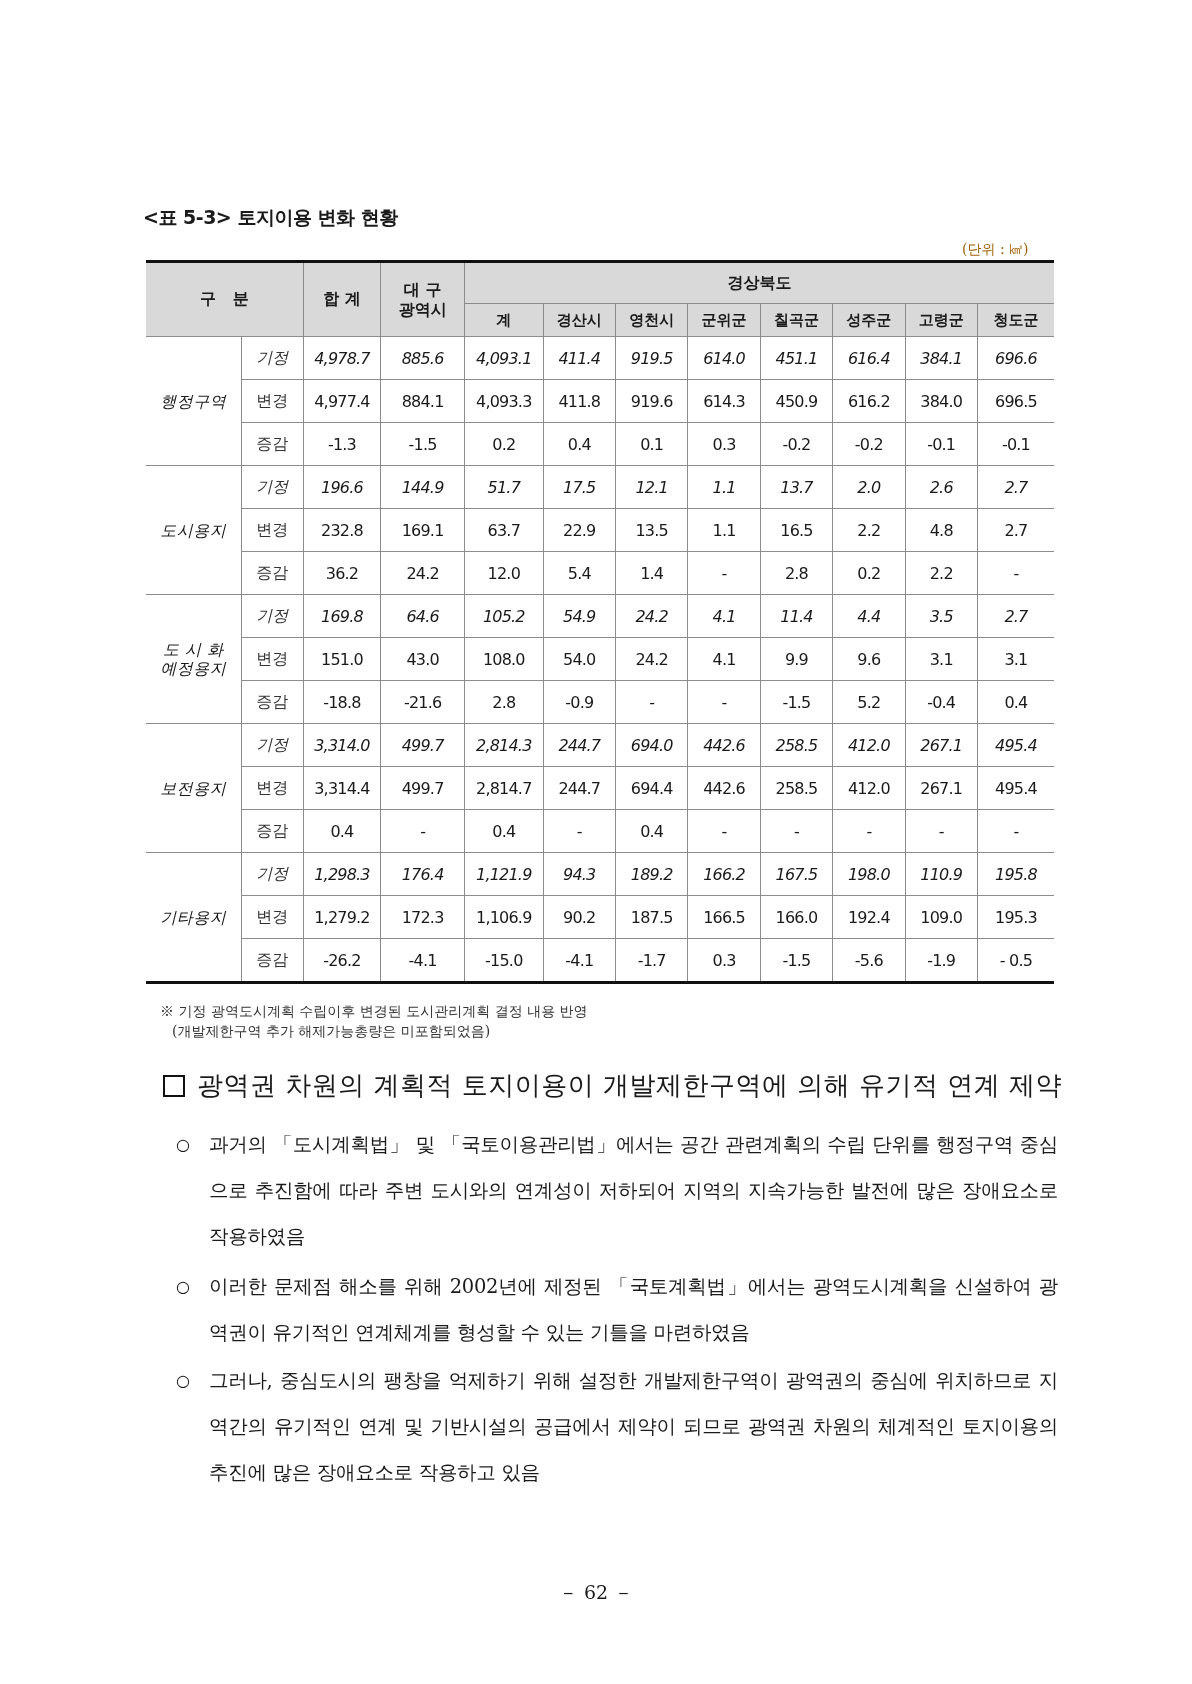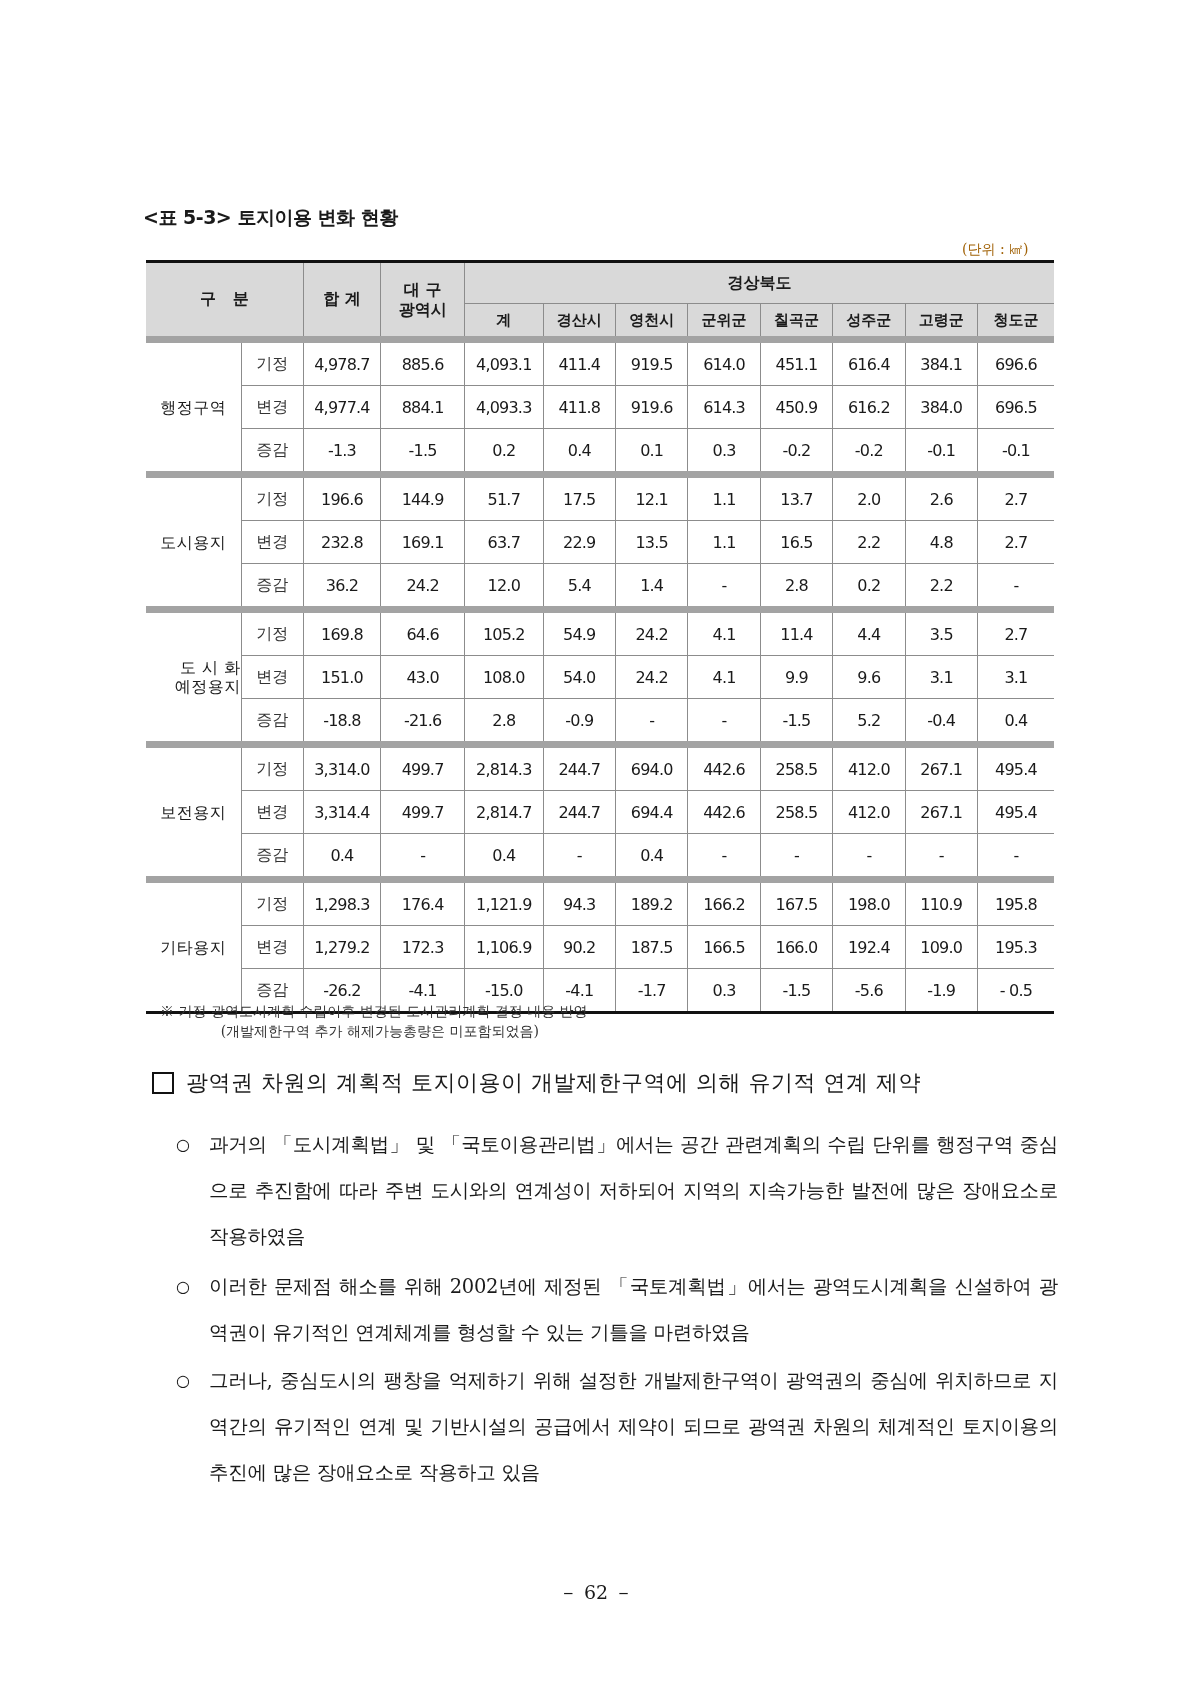--- a/index.html
+++ b/index.html
@@ -11,24 +11,24 @@
              border-top:3px solid #111; border-bottom:3px solid #111; font-size:16px; letter-spacing:-0.8px; }
   table.lu th, table.lu td { border:1px solid #8c8c8c; text-align:center; padding:0; }
   table.lu tr > :first-child { border-left:none; }
   table.lu tr > :last-child { border-right:none; }
   table.lu th { background:#d9d9d9; font-weight:bold; font-size:16px; letter-spacing:0; }
   table.lu thead tr.h1 th { height:40px; }
   table.lu thead tr.h2 th { height:32px; font-size:15px; }
   table.lu tbody td { height:42px; }
   table.lu td.cat { font-size:16px; letter-spacing:0.5px; line-height:19px; }
   table.lu td.sub { font-size:16px; letter-spacing:0; color:#333; }
-  table.lu tbody tr.grp-start td { border-top:7px solid #a3a3a3; }
+  table.lu tbody tr.grp-start td { border-top:1px solid #a3a3a3;font-style:italic; }
   .note { position:absolute; left:160px; top:1001px; font-size:14px; line-height:20px; color:#333; font-family:"DejaVu Serif",serif; }
-  .note .l2 { padding-left:12px;text-align:center; }
-  .heading { position:absolute; left:152px; top:1068px; font-size:22px; font-family:"DejaVu Serif",serif; letter-spacing:0.5px; display:flex; align-items:center; }
+  .note .l2 { padding-left:12px; }
+  .heading { position:absolute; left:163px; top:1068px; font-size:26px; font-family:"DejaVu Serif",serif; letter-spacing:0.5px; display:flex; align-items:center; }
   .heading .box { display:inline-block; width:18px; height:18px; border:2px solid #111; margin-right:12px; }
   .para { position:absolute; left:176px; width:882px; font-size:19.5px; line-height:46px; font-family:"DejaVu Serif",serif; letter-spacing:-0.3px; }
   .para .bullet { position:absolute; left:0; top:0; font-size:16px; }
   .para .txt { display:block; padding-left:33px; text-align:justify; }
   .pageno { position:absolute; left:0; width:1192px; top:1580px; text-align:center; font-size:19px; font-family:"DejaVu Serif",serif; }
 </style>
 </head>
 <body>
 
 <div class="caption">&lt;표 5-3&gt; 토지이용 변화 현황</div>
@@ -143,21 +143,21 @@
         <td>12.0</td>
         <td>5.4</td>
         <td>1.4</td>
         <td>-</td>
         <td>2.8</td>
         <td>0.2</td>
         <td>2.2</td>
         <td>-</td>
       </tr>
       <tr class="grp-start">
-        <td class="cat" rowspan="3" style="white-space: pre-line; text-align: right;">도 시 화
+        <td class="cat" rowspan="3" style="white-space: pre-line;">도 시 화
 예정용지</td>
         <td class="sub">기정</td>
         <td>169.8</td>
         <td>64.6</td>
         <td>105.2</td>
         <td>54.9</td>
         <td>24.2</td>
         <td>4.1</td>
         <td>11.4</td>
         <td>4.4</td>

